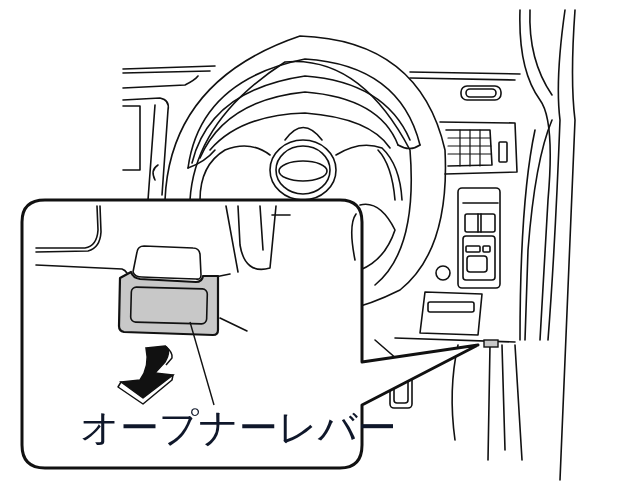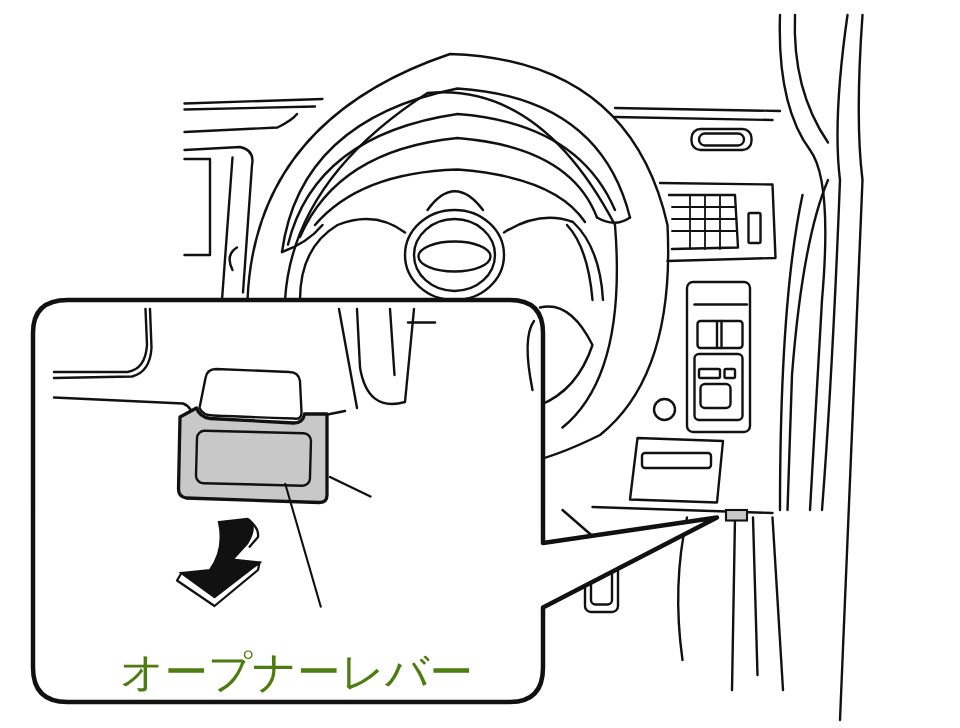--- a/index.html
+++ b/index.html
@@ -3,22 +3,22 @@
 <meta charset="utf-8">
 <style>
   html, body { margin: 0; padding: 0; background: #ffffff; }
   body { width: 640px; height: 485px; overflow: hidden; position: relative; font-family: "DejaVu Sans", sans-serif; }
   #stage { position: absolute; left: 0; top: 0; width: 640px; height: 485px; }
   svg { position: absolute; left: 0; top: 0; }
   .ln { fill: none; stroke: #111; stroke-width: 1.6; stroke-linecap: round; stroke-linejoin: round; }
   .thin { fill: none; stroke: #111; stroke-width: 1.2; stroke-linecap: round; stroke-linejoin: round; }
   .label {
     position: absolute; left: 80px; top: 410px; width: 260px;
-    font-family: "DejaVu Sans", sans-serif; font-size: 29px; font-weight: 300;
-    color: #4d7c0f; letter-spacing: 0px; white-space: nowrap; line-height: 36px; margin-top: 20px;
+    font-family: "DejaVu Sans", sans-serif; font-size: 39px; font-weight: 300;
+    color: #0f172a; letter-spacing: 0px; white-space: nowrap; line-height: 36px;
   }
 </style>
 </head>
 <body>
 
 <div id="stage">
   <svg width="640" height="485" viewBox="0 0 640 485">
 
     <g>
       <path class="ln" d="M123 69 L215 66"></path>

